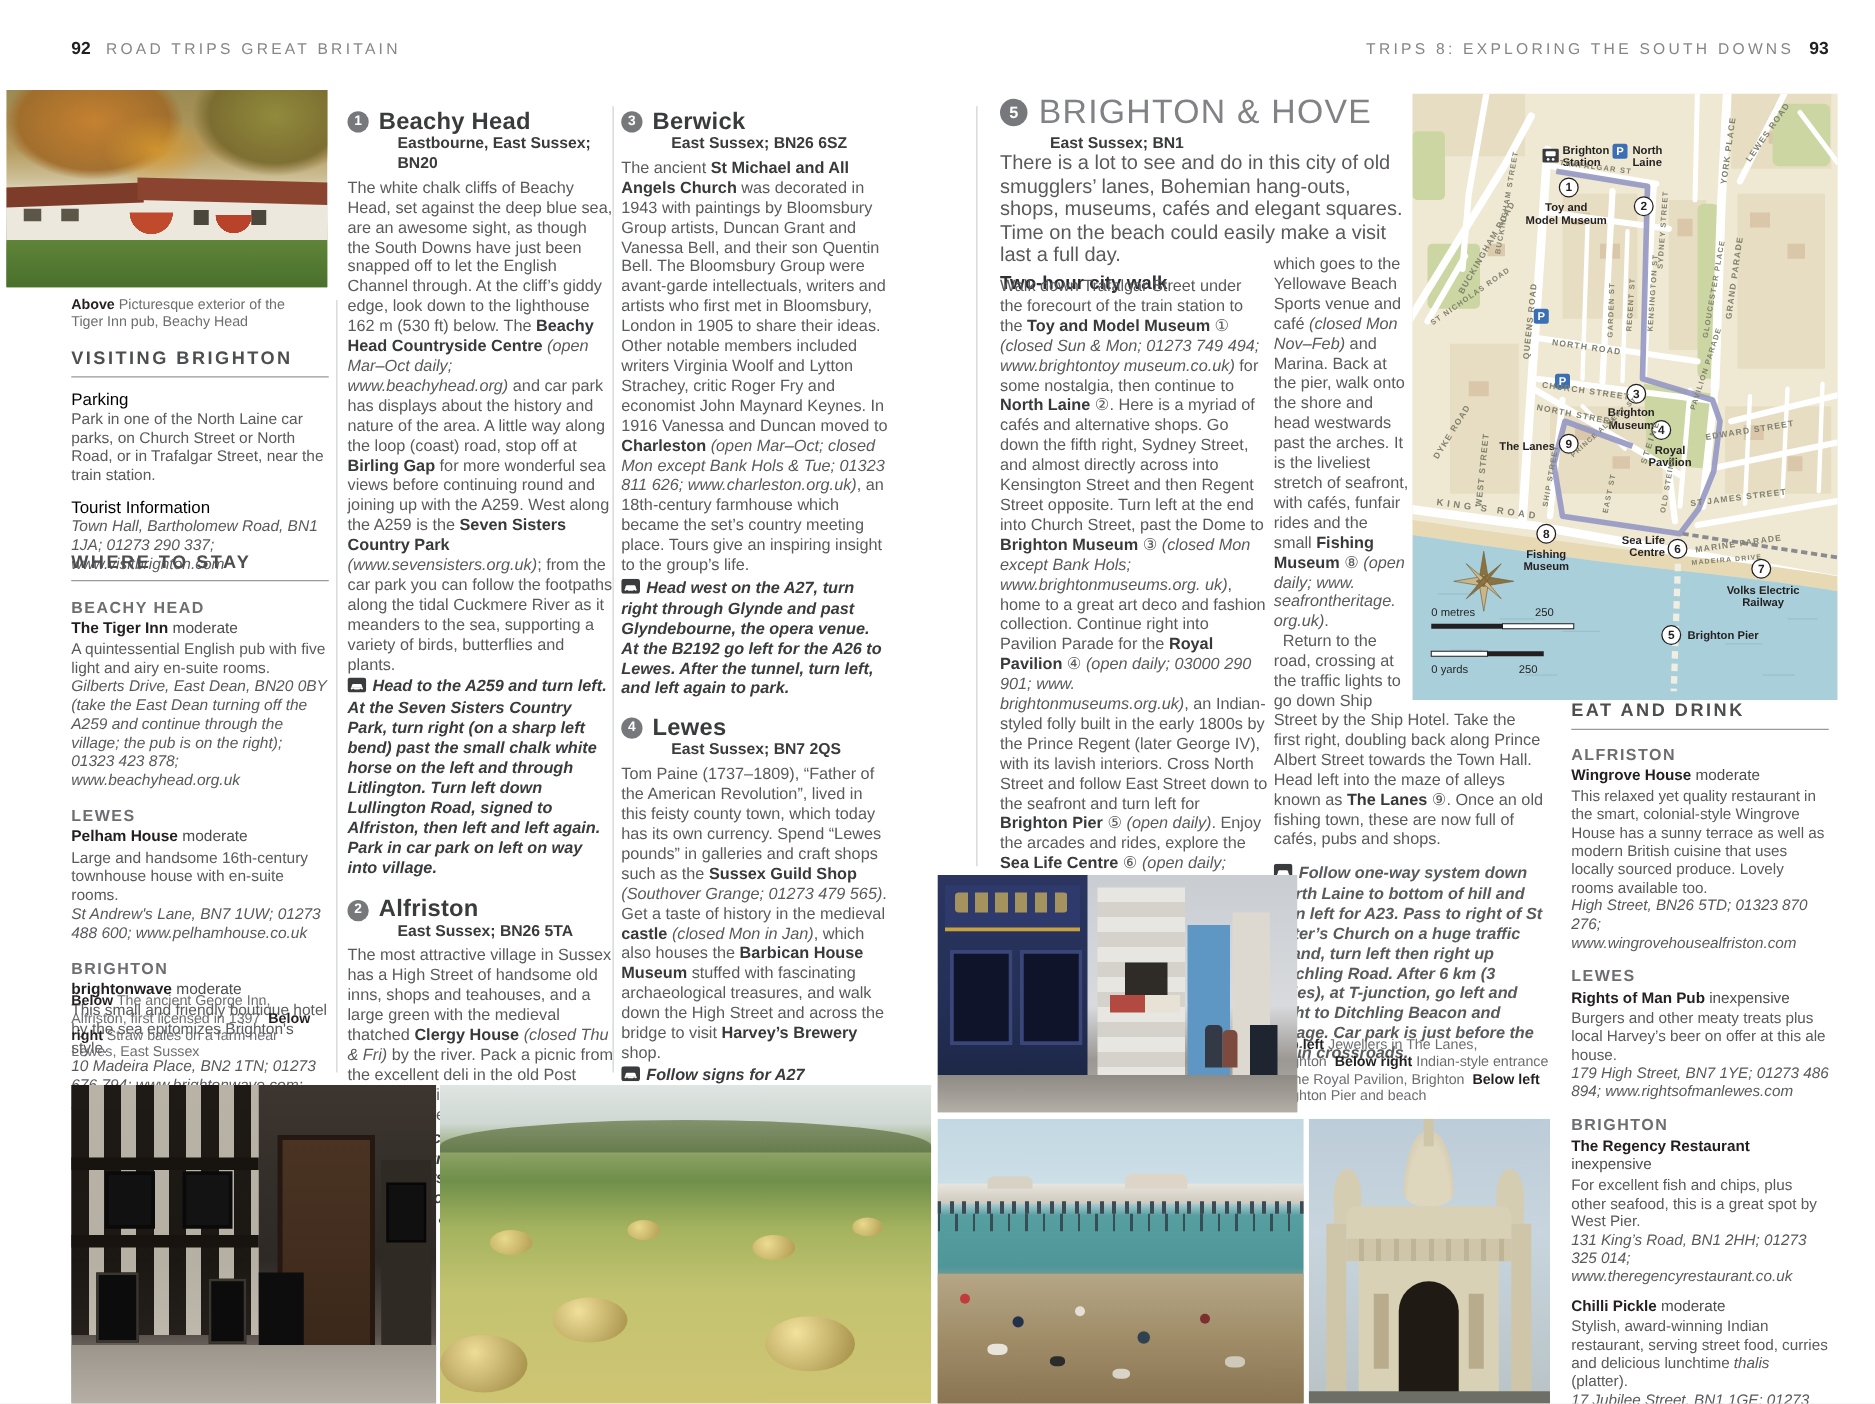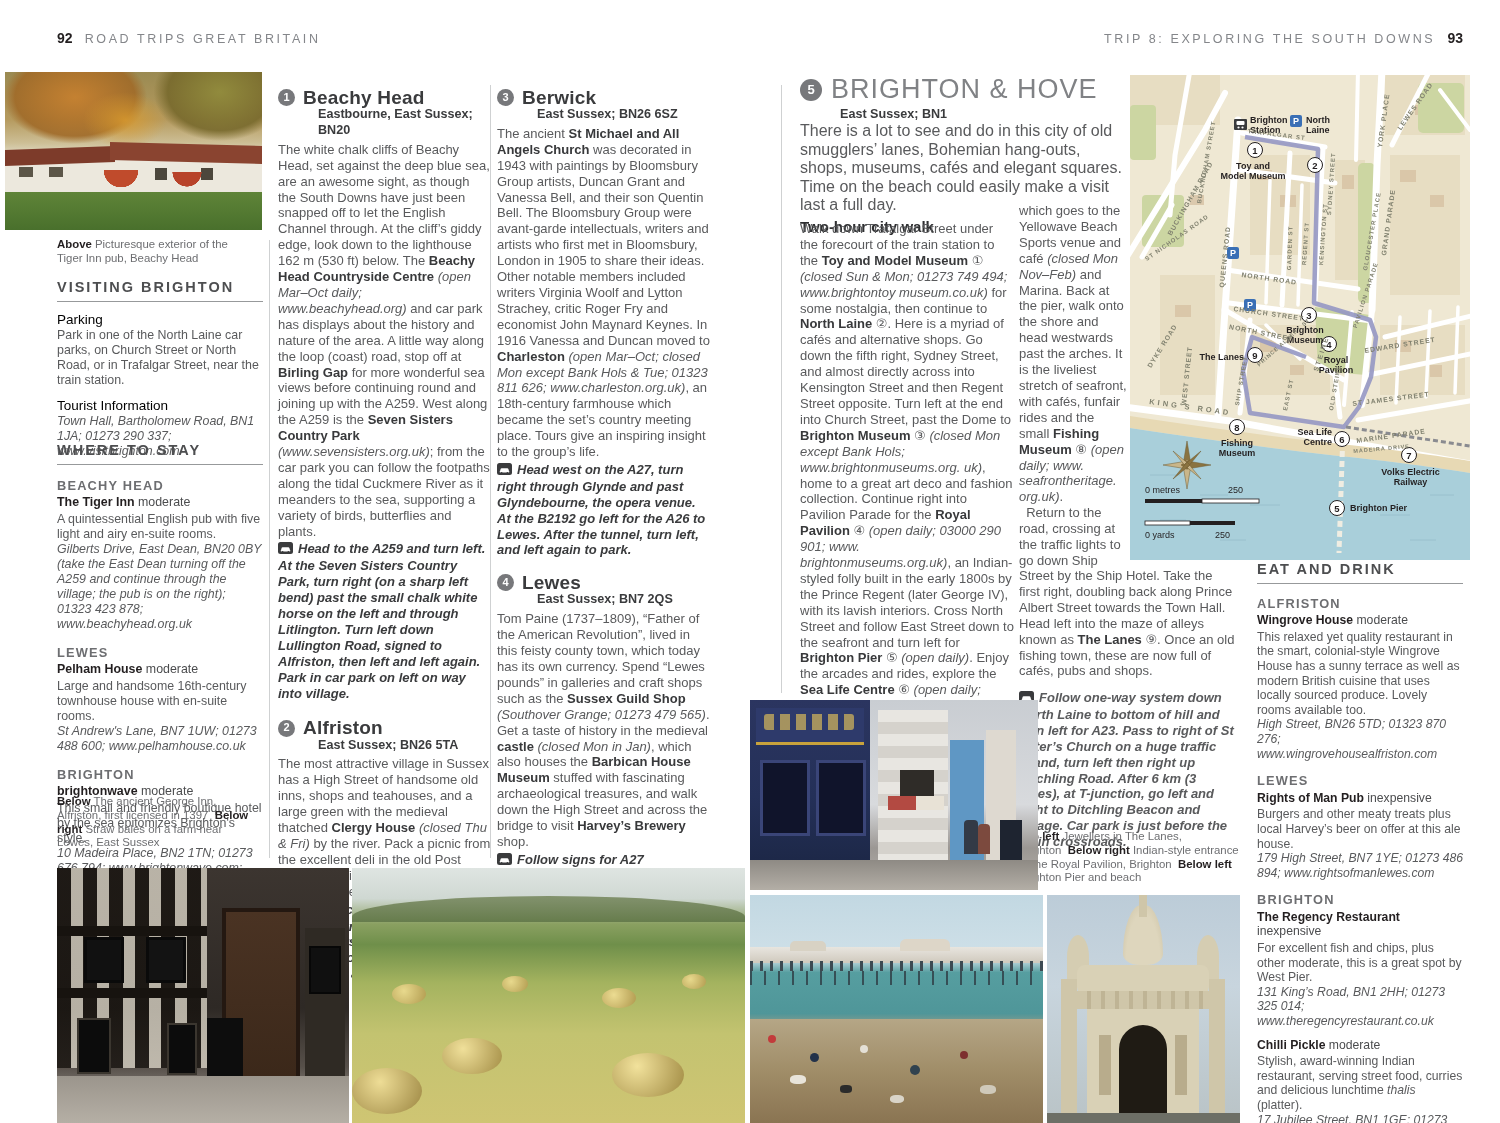--- a/index.html
+++ b/index.html
@@ -45,21 +45,21 @@
   
   .ph{overflow:hidden;position:absolute;}
   .ph div{position:absolute;}
 </style>
 </head>
 <body>
 
 <div class="page">
 
   <div class="abs rhead" style="left:57px;top:30px;"><span class="pn">92</span>&nbsp;&nbsp;<span>ROAD TRIPS GREAT BRITAIN</span></div>
-  <div class="abs rhead" style="right:37px;top:30px;"><span>TRIP 8: EXPLORING THE SOUTH DOWNS</span>&nbsp;&nbsp;<span class="pn">93</span></div>
+  <div class="abs rhead" style="right:37px;top:30px;"><span>TRIPS 8: EXPLORING THE SOUTH DOWNS</span>&nbsp;&nbsp;<span class="pn">93</span></div>
 
   <div class="abs vrule" style="left:269px;top:240px;height:618px;"></div>
   <div class="abs vrule" style="left:490px;top:85px;height:773px;"></div>
   <div class="abs vrule" style="left:781px;top:85px;height:608px;"></div>
 
   <div class="ph" style="left:5px;top:72px;width:257px;height:158px;">
     <div style="left:0;top:0;width:100%;height:100%;background:linear-gradient(180deg,#9a8a52 0%,#b59a5e 30%,#cdbf96 45%,#e8e4d6 55%,#6f8f3f 75%,#5d7f36 100%);"></div>
     <div style="left:-30px;top:-40px;width:200px;height:130px;background:radial-gradient(closest-side,#c77f2d,#a06a28 60%,transparent 72%);opacity:.9;"></div>
     <div style="left:120px;top:-50px;width:190px;height:140px;background:radial-gradient(closest-side,#8f8a3a,#77692c 55%,transparent 70%);opacity:.9;"></div>
     <div style="left:60px;top:8px;width:120px;height:80px;background:radial-gradient(closest-side,#d8992e,transparent 70%);opacity:.85;"></div>
@@ -352,21 +352,21 @@
     <div class="area">ALFRISTON</div>
     <div class="slot"><span class="ename">Wingrove House</span> <span class="price">moderate</span></div>
     <div>This relaxed yet quality restaurant in the smart, colonial-style Wingrove House has a sunny terrace as well as modern British cuisine that uses locally sourced produce. Lovely rooms available too.</div>
     <div class="info">High Street, BN26 5TD; 01323 870 276; www.wingrovehousealfriston.com</div>
     <div class="area">LEWES</div>
     <div class="slot"><span class="ename">Rights of Man Pub</span> <span class="price">inexpensive</span></div>
     <div>Burgers and other meaty treats plus local Harvey’s beer on offer at this ale house.</div>
     <div class="info">179 High Street, BN7 1YE; 01273 486 894; www.rightsofmanlewes.com</div>
     <div class="area">BRIGHTON</div>
     <div class="slot"><span class="ename">The Regency Restaurant</span> <span class="price">inexpensive</span></div>
-    <div>For excellent fish and chips, plus other moderate, this is a great spot by West Pier.</div>
+    <div>For excellent fish and chips, plus other seafood, this is a great spot by West Pier.</div>
     <div class="info">131 King’s Road, BN1 2HH; 01273 325 014; www.theregencyrestaurant.co.uk</div>
     <div class="slot" style="margin-top:9px;"><span class="ename">Chilli Pickle</span> <span class="price">moderate</span></div>
     <div>Stylish, award-winning Indian restaurant, serving street food, curries and delicious lunchtime <i>thalis</i> (platter).</div>
     <div class="info">17 Jubilee Street, BN1 1GE; 01273 900 383; www.thechillipickle.com</div>
 
   </div>
 
   <div class="ph" style="left:57px;top:868px;width:292px;height:255px;">
     <div style="left:0;top:0;width:100%;height:100%;background:linear-gradient(180deg,#3c3530 0%,#2e2925 55%,#57504a 78%,#8c867f 90%,#a9a49c 100%);"></div>
     <div style="left:0;top:0;width:150px;height:200px;background:repeating-linear-gradient(90deg,#17130f 0 14px,#d8d2c4 14px 26px);opacity:.8;"></div>

